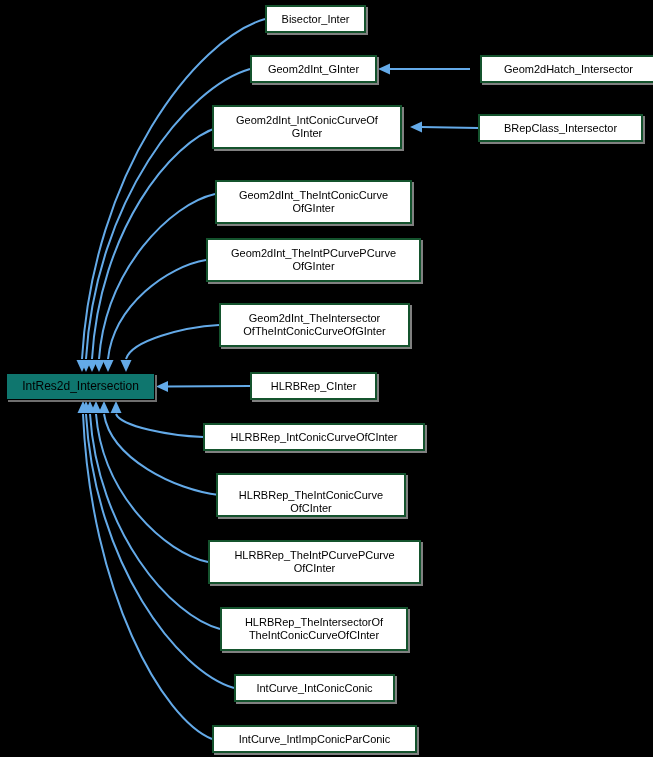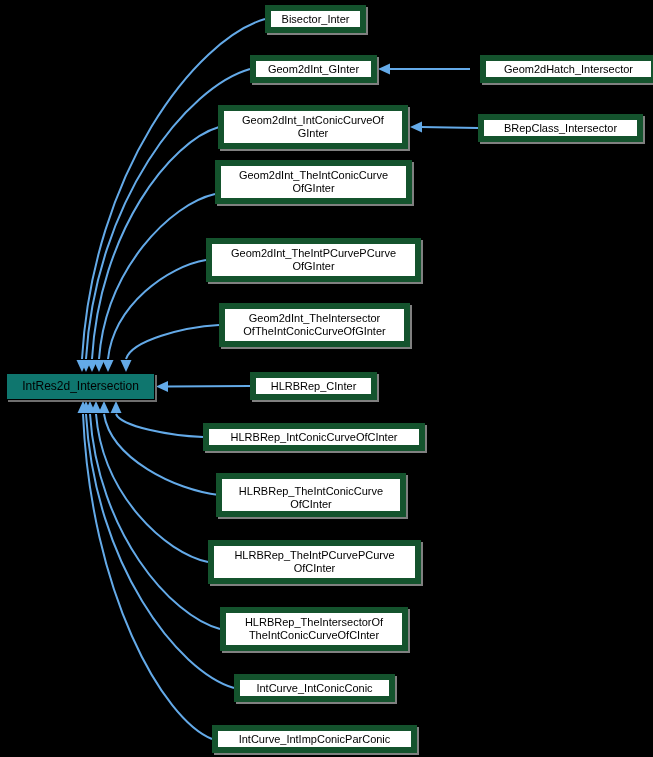--- a/index.html
+++ b/index.html
@@ -20,21 +20,21 @@
     left: 0;
     top: 0;
     width: 653px;
     height: 757px;
     display: block;
   }
   .node-box {
     position: absolute;
     box-sizing: border-box;
     background: #ffffff;
-    border: 6px solid #14532d;
+    border: 2px solid #14532d;
     box-shadow: 2px 2px 0 0 #808080;
     display: flex;
     align-items: center;
     justify-content: center;
     text-align: center;
     color: #000000;
     font-family: "Liberation Sans", sans-serif;
     font-size: 11px;
     line-height: 13px;
     letter-spacing: 0px;
@@ -90,23 +90,23 @@
         <polygon points="378,69 390,63.5 390,74.5" fill="#64aae8"></polygon>
         <path d="M 478 128 L 421 127" fill="none" stroke="#64aae8" stroke-width="2"></path>
         <polygon points="410,127 422,121.5 422,132.5" fill="#64aae8"></polygon>
       </g>
   </svg>
 
   <div id="nodes-layer">
       <div class="node-box root-node" style="left: 6px; top: 373px; width: 149px; height: 27px;"><span class="node-label">IntRes2d_Intersection</span></div>
       <div class="node-box" style="left: 265px; top: 5px; width: 101px; height: 28px;"><span class="node-label">Bisector_Inter</span></div>
       <div class="node-box" style="left: 250px; top: 55px; width: 127px; height: 28px; align-items: center;"><span class="node-label">Geom2dInt_GInter</span></div>
-      <div class="node-box" style="left: 218px; top: 105px; width: 190px; height: 44px; align-items: center;"><span class="node-label">Geom2dInt_IntConicCurveOf
+      <div class="node-box" style="left: 212px; top: 105px; width: 190px; height: 44px; align-items: center;"><span class="node-label">Geom2dInt_IntConicCurveOf
 GInter</span></div>
-      <div class="node-box" style="left: 215px; top: 160px; width: 197px; height: 44px;"><span class="node-label">Geom2dInt_TheIntConicCurve
+      <div class="node-box" style="left: 215px; top: 180px; width: 197px; height: 44px;"><span class="node-label">Geom2dInt_TheIntConicCurve
 OfGInter</span></div>
       <div class="node-box" style="left: 206px; top: 238px; width: 215px; height: 44px;"><span class="node-label">Geom2dInt_TheIntPCurvePCurve
 OfGInter</span></div>
       <div class="node-box" style="left: 219px; top: 303px; width: 191px; height: 44px;"><span class="node-label">Geom2dInt_TheIntersector
 OfTheIntConicCurveOfGInter</span></div>
       <div class="node-box" style="left: 250px; top: 372px; width: 127px; height: 28px;"><span class="node-label">HLRBRep_CInter</span></div>
       <div class="node-box" style="left: 203px; top: 423px; width: 222px; height: 28px;"><span class="node-label">HLRBRep_IntConicCurveOfCInter</span></div>
       <div class="node-box" style="left: 216px; top: 473px; width: 190px; height: 44px; align-items: flex-end;"><span class="node-label">HLRBRep_TheIntConicCurve
 OfCInter</span></div>
       <div class="node-box" style="left: 208px; top: 540px; width: 213px; height: 44px;"><span class="node-label">HLRBRep_TheIntPCurvePCurve

